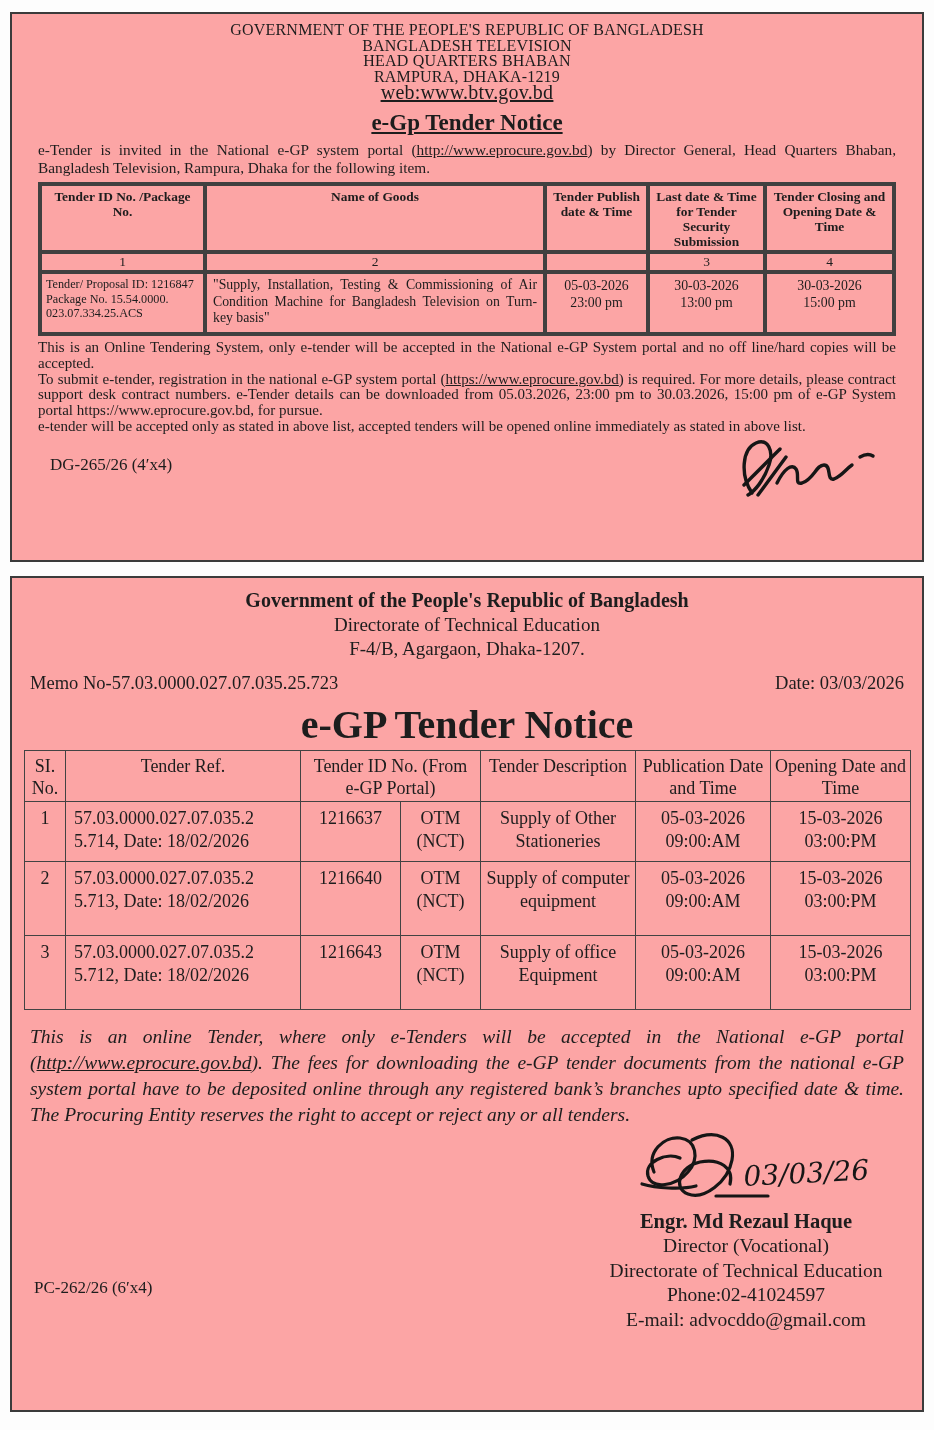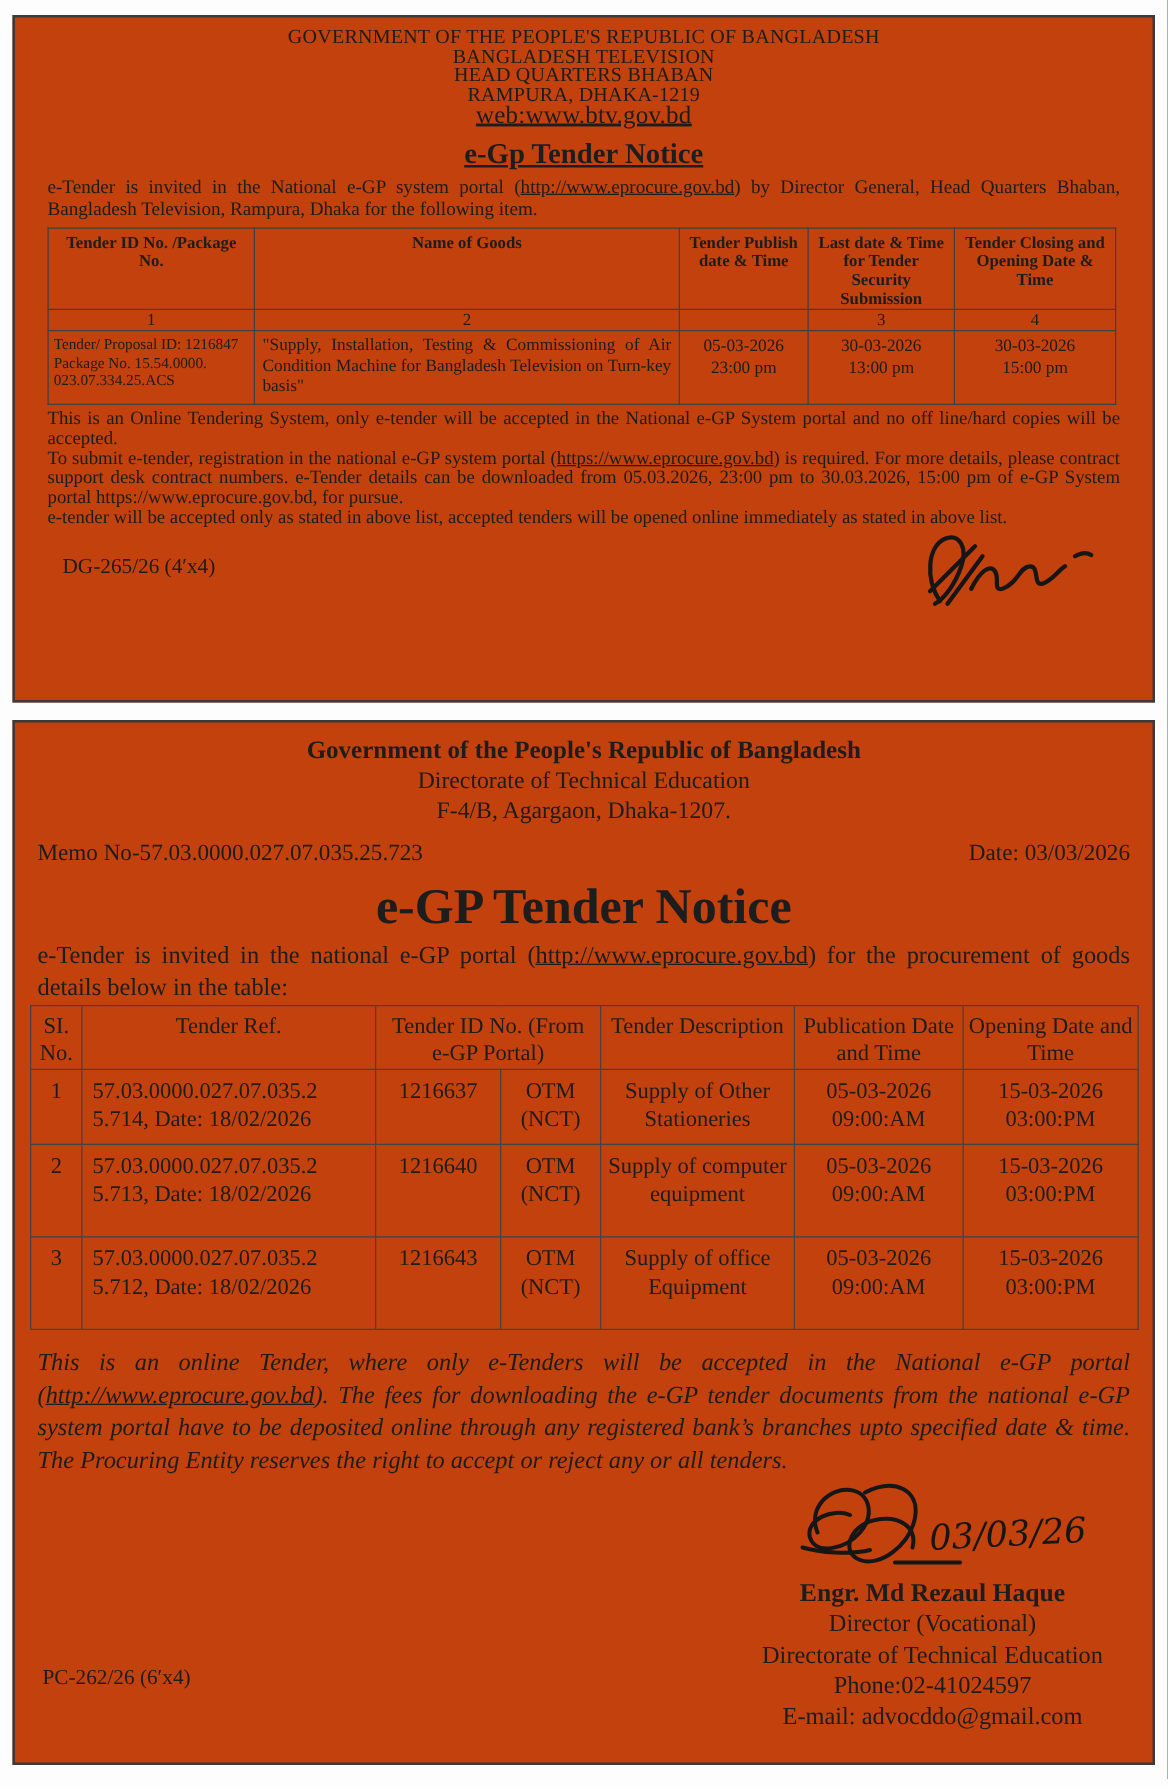--- a/index.html
+++ b/index.html
@@ -1,33 +1,33 @@
 <!DOCTYPE html>
 <html><head>
 <meta charset="utf-8">
 <style>
   html,body{margin:0;padding:0;}
   body{
     width:934px;height:1430px;background:#fdfdfd;
     font-family:"Liberation Serif", serif;color:#1d1d1d;
     -webkit-font-smoothing:antialiased;
   }
-  .box{border:2px solid #3b3b3b;background:#c2410c;box-sizing:border-box;overflow:hidden;}
+  .box{border:2px solid #3b3b3b;background:#fca5a5;box-sizing:border-box;overflow:hidden;}
   .box1{margin:12px 10px 0 10px;height:550px;padding:8px 26px 4px 26px;}
   .box2{margin:14px 10px 0 10px;height:836px;padding:10px 12px 4px 12px;}
   .center{text-align:center;}
   .underline{text-decoration:underline;}
   
   .org1 div{font-size:16px;line-height:15.5px;letter-spacing:.2px;}
   .org1 .site{font-size:20px;line-height:17px;text-decoration:underline;}
   .title1{font-size:23px;font-weight:bold;text-decoration:underline;text-align:center;margin:9px 0 5px 0;}
   .intro1{font-size:15.3px;line-height:17.5px;margin:2px 0 6px 0;text-align:justify;}
   table{border-collapse:collapse;table-layout:fixed;}
   .t1{width:854px;font-size:14px;}
-  .t1 th,.t1 td{border:1px solid #404040;padding:1px 4px;vertical-align:top;}
+  .t1 th,.t1 td{border:4px solid #404040;padding:1px 4px;vertical-align:top;}
   .t1 th{font-size:13.4px;font-weight:bold;text-align:center;line-height:15px;padding-top:3px;}
   .t1 .numrow td{height:16px;text-align:center;font-size:13.5px;line-height:15px;padding:0;}
   .t1 .datarow td{height:52px;}
   .t1 .c-id{font-size:12.2px;line-height:14.5px;padding-top:3px;}
   .t1 .c-goods{font-size:13.8px;line-height:16.5px;text-align:justify;padding:3px 6px;}
   .t1 .c-date{text-align:center;font-size:13.8px;line-height:17px;padding-top:3px;}
   .notes1{margin-top:4px;}
   .notes1 p{margin:0;font-size:15px;line-height:15.8px;text-align:justify;}
   .sigrow{display:flex;justify-content:space-between;align-items:flex-end;}
   .refcode1{font-size:17px;margin:0 0 26px 12px;white-space:nowrap;}
@@ -146,21 +146,20 @@
     <div class="l2">F-4/B, Agargaon, Dhaka-1207.</div>
   </div>
 
   <div class="memorow">
     <span>Memo No-57.03.0000.027.07.035.25.723</span>
     <span>Date: 03/03/2026</span>
   </div>
 
   <div class="title2">e-GP Tender Notice</div>
 
-  <p class="intro2"><span>e-Tender is invited in the national e-GP portal (</span><span class="underline">http://www.eprocure.gov.bd</span><span>) for the procurement of goods details below in the table:</span></p>
 
   <table class="t2">
     <colgroup>
       <col style="width:41px">
         <col style="width:235px">
         <col style="width:100px">
         <col style="width:80px">
         <col style="width:155px">
         <col style="width:135px">
         <col style="width:140px">

